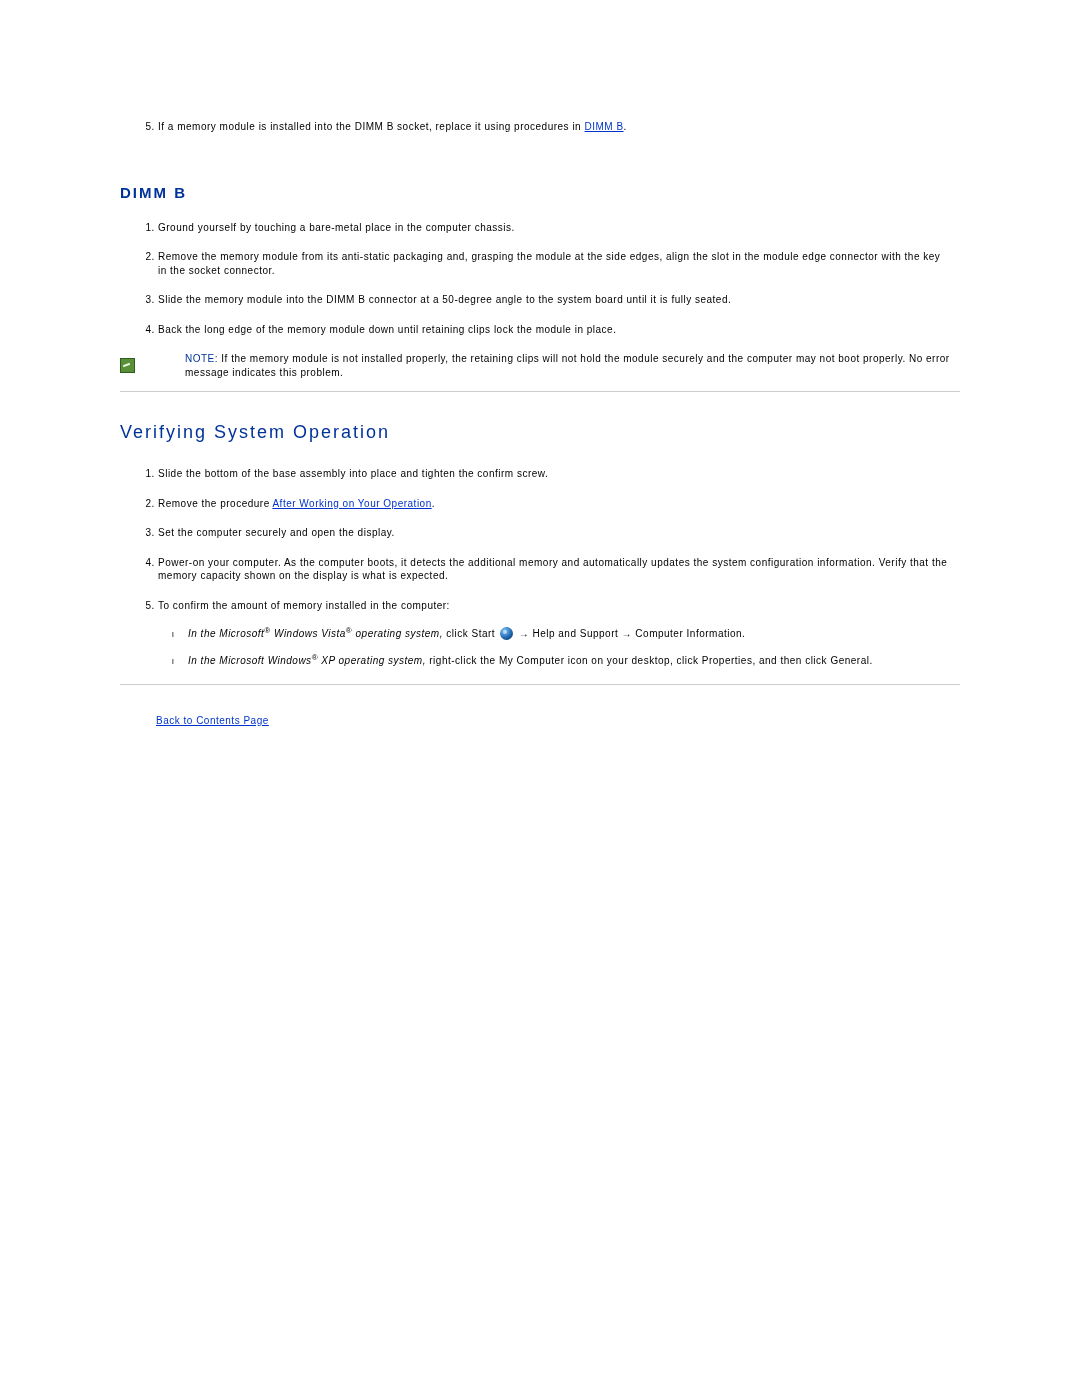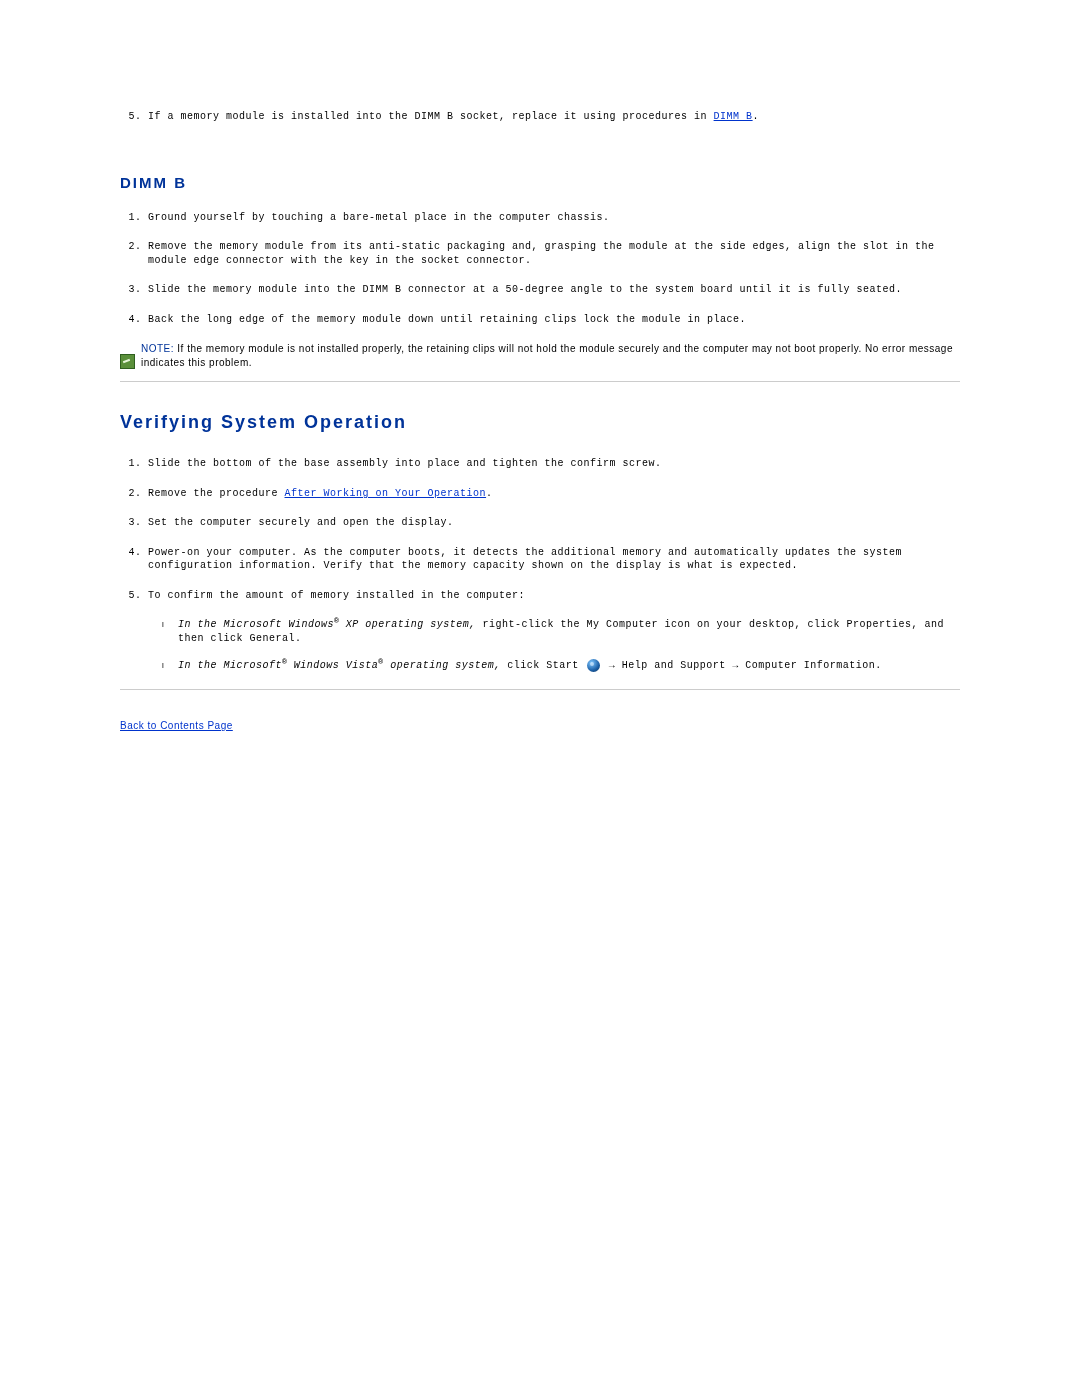--- a/index.html
+++ b/index.html
@@ -8,56 +8,56 @@
     background: #fff;
     font-family: Verdana, Arial, sans-serif;
     font-size: 10px;
     color: #000;
     width: 1080px;
   }
   .page {
     padding: 110px 120px 0 120px;
   }
   ol {
-    margin: 0;
+    margin: 10px;
     padding-left: 28px;
-    font-family: Liberation Mono, monospace;
   }
   ol li {
     margin-bottom: 16px;
     letter-spacing: 0.5px;
     line-height: 1.35;
   }
   a.link {
     color: #0033cc;
     text-decoration: underline;
   }
   h3.section-title {
     color: #003399;
     font-size: 15px;
     font-weight: bold;
     letter-spacing: 2px;
     margin: 50px 0 20px 0;
   }
   h2.big-title {
     color: #003399;
     font-size: 18px;
-    font-weight: bold;
+    font-weight: normal;
     letter-spacing: 2px;
     margin: 0 0 24px 0;
   }
   hr.sep {
     border: none;
     border-top: 1px solid #ccc;
     margin: 12px 0 30px 0;
   }
   .note-row {
     display: flex;
-    align-items: flex-end;
+    align-items: center;
     margin-bottom: 10px;
+    gap: 44px;
   }
   .note-icon {
     width: 13px;
     height: 13px;
     background: #5a8f3a;
     border: 1px solid #2f5f1f;
     margin-right: 6px;
     flex-shrink: 0;
     position: relative;
   }
@@ -114,21 +114,21 @@
     width:4px; height:4px;
     border-radius:50%;
     background:#fff;
     opacity:0.5;
   }
   .back-link {
     color: #0033cc;
     text-decoration: underline;
     letter-spacing: 0.5px;
   }
-  .backlink-wrap { margin-top: 6px; }
+  .backlink-wrap { margin-top: 6px; margin-left: 36px; }
   sup { font-size: 8px; }
 </style>
 </head>
 <body>
 
 <div class="page">
 
   <ol start="5">
     <li>
       <span>If a memory module is installed into the DIMM B socket, replace it using procedures in </span><a href="#" class="link">DIMM B</a><span>.</span>
@@ -159,25 +159,25 @@
     <li>Slide the bottom of the base assembly into place and tighten the confirm screw.</li>
     <li>
       <span>Remove the procedure </span><a href="#" class="link">After Working on Your Operation</a><span>.</span>
     </li>
     <li>Set the computer securely and open the display.</li>
     <li>Power-on your computer. As the computer boots, it detects the additional memory and automatically updates the system configuration information. Verify that the memory capacity shown on the display is what is expected.</li>
     <li>
       <span>To confirm the amount of memory installed in the computer:</span>
       <ul class="sublist">
         <li>
-          <span class="italic">In the Microsoft Windows</span><sup>®</sup><span class="italic"> XP operating system,</span><span> right-click the </span><span>My Computer</span><span> icon on your desktop, click </span><span>Properties</span><span>, and then click </span><span>General</span><span>.</span>
+          <span class="italic">In the Microsoft</span><sup>®</sup><span class="italic"> Windows Vista</span><sup>®</sup><span class="italic"> operating system,</span><span> click </span><span>Start</span>
+          <span class="start-orb"></span><span> → </span><span>Help and Support</span><span> → </span><span>Computer Information</span><span>.</span>
         </li>
         <li>
-          <span class="italic">In the Microsoft</span><sup>®</sup><span class="italic"> Windows Vista</span><sup>®</sup><span class="italic"> operating system,</span><span> click </span><span>Start</span>
-          <span class="start-orb"></span><span> → </span><span>Help and Support</span><span> → </span><span>Computer Information</span><span>.</span>
+          <span class="italic">In the Microsoft Windows</span><sup>®</sup><span class="italic"> XP operating system,</span><span> right-click the </span><span>My Computer</span><span> icon on your desktop, click </span><span>Properties</span><span>, and then click </span><span>General</span><span>.</span>
         </li>
       </ul>
     </li>
   </ol>
 
   <hr class="sep">
 
   <div class="backlink-wrap">
     <a href="#" class="back-link">Back to Contents Page</a>
   </div>

